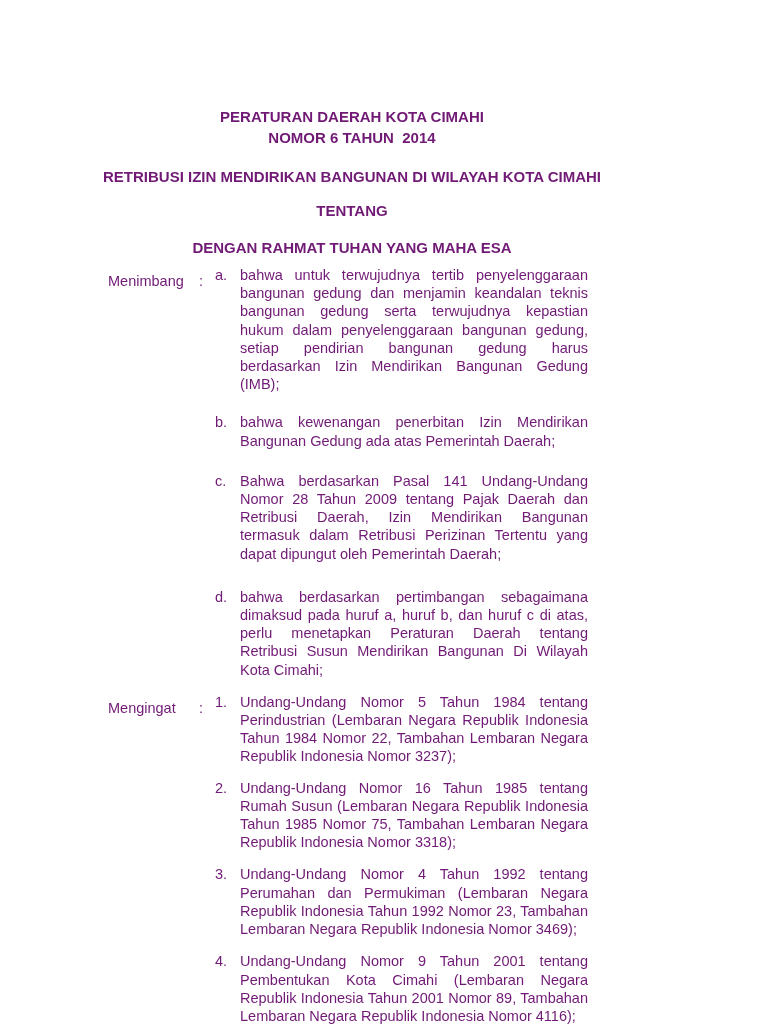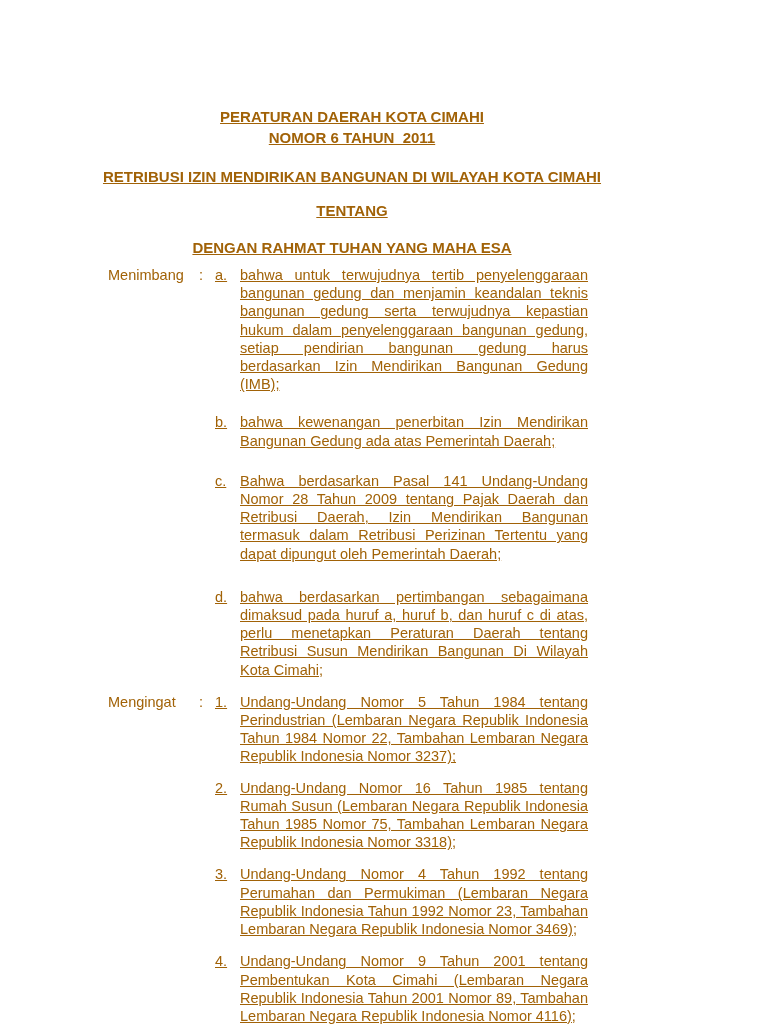--- a/index.html
+++ b/index.html
@@ -4,22 +4,21 @@
 <style>
   * { box-sizing: border-box; }
   html, body { margin: 0; padding: 0; background: #ffffff; }
   .page {
     position: relative;
     width: 704px;
     height: 1024px;
     background: #ffffff;
     overflow: hidden;
     font-family: "Liberation Sans", sans-serif;
-    color: #a16207;
-    text-decoration: underline;
+    color: #701a75;
   }
   .header {
     padding-top: 106px;
     text-align: center;
     font-weight: bold;
     font-size: 15px;
     line-height: 21px;
   }
   .h-line { white-space: pre-wrap; }
   .h-tentang   { margin-top: 13px; }
@@ -32,21 +31,21 @@
     margin-left: 108px;
     margin-right: 116px;
     font-size: 14.5px;
     line-height: 18.2px;
   }
   .section-menimbang { margin-top: 8px; }
   .section-mengingat { margin-top: 14px; }
   .section-label {
     position: absolute;
     left: 0;
-    top: 0;
+    top: 6px;
     width: 95px;
     display: flex;
     justify-content: space-between;
   }
   .items { margin-left: 107px; }
   .item { display: flex; }
   .item .marker { flex: 0 0 25px; }
   .item .text {
     flex: 1;
     text-align: justify;
@@ -60,21 +59,21 @@
   .section-mengingat .item-2 { margin-bottom: 14px; }
   .section-mengingat .item-3 { margin-bottom: 14px; }
 </style>
 </head>
 <body>
 
 <div class="page">
 
   <div class="header">
     <div class="h-line">PERATURAN DAERAH KOTA CIMAHI</div>
-    <div class="h-line">NOMOR 6 TAHUN  2011</div>
+    <div class="h-line">NOMOR 6 TAHUN  2014</div>
     <div class="h-line h-subject">RETRIBUSI IZIN MENDIRIKAN BANGUNAN DI WILAYAH KOTA CIMAHI</div>
     <div class="h-line h-tentang">TENTANG</div>
     <div class="h-line h-invocation">DENGAN RAHMAT TUHAN YANG MAHA ESA</div>
   </div>
 
   <div class="section section-menimbang">
     <div class="section-label">
       <span>Menimbang</span>
       <span>:</span>
     </div>

